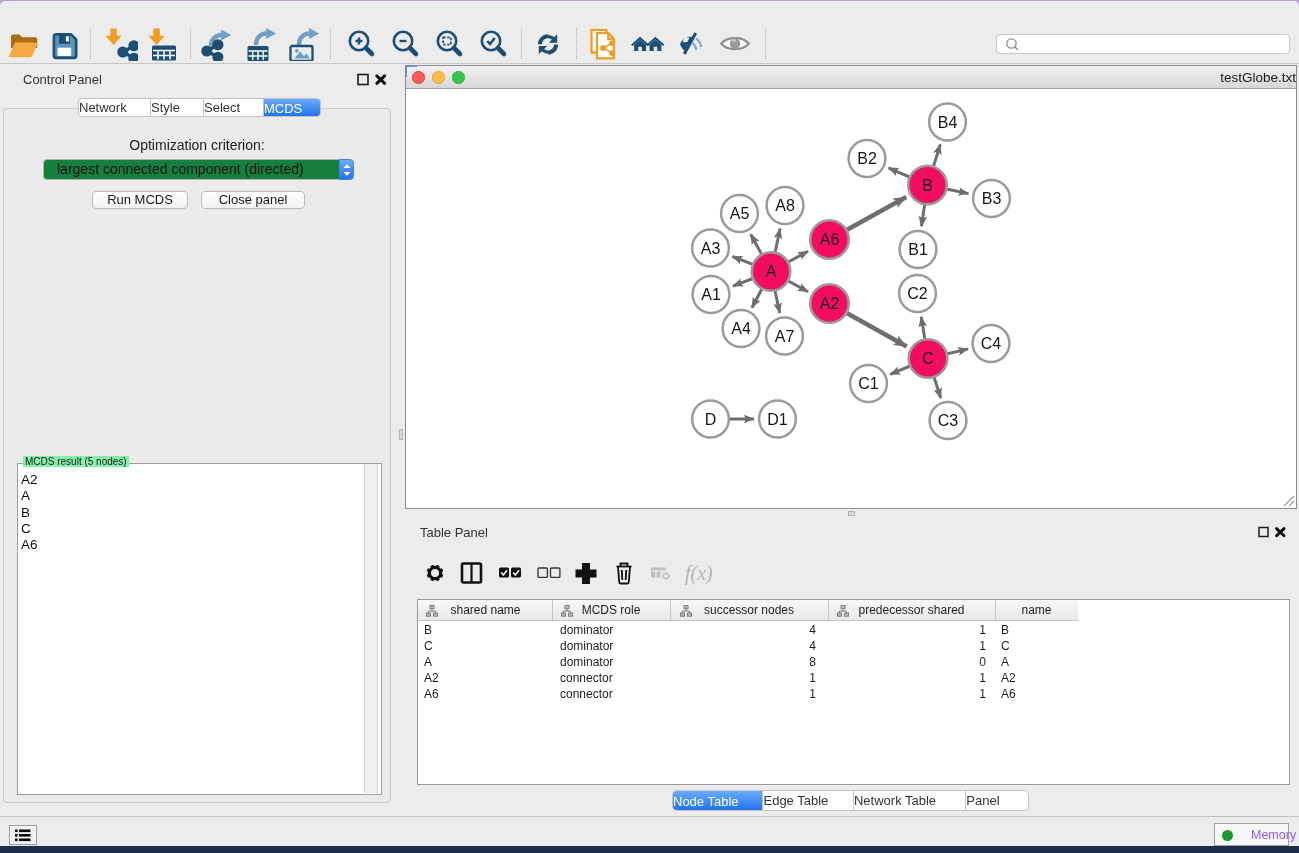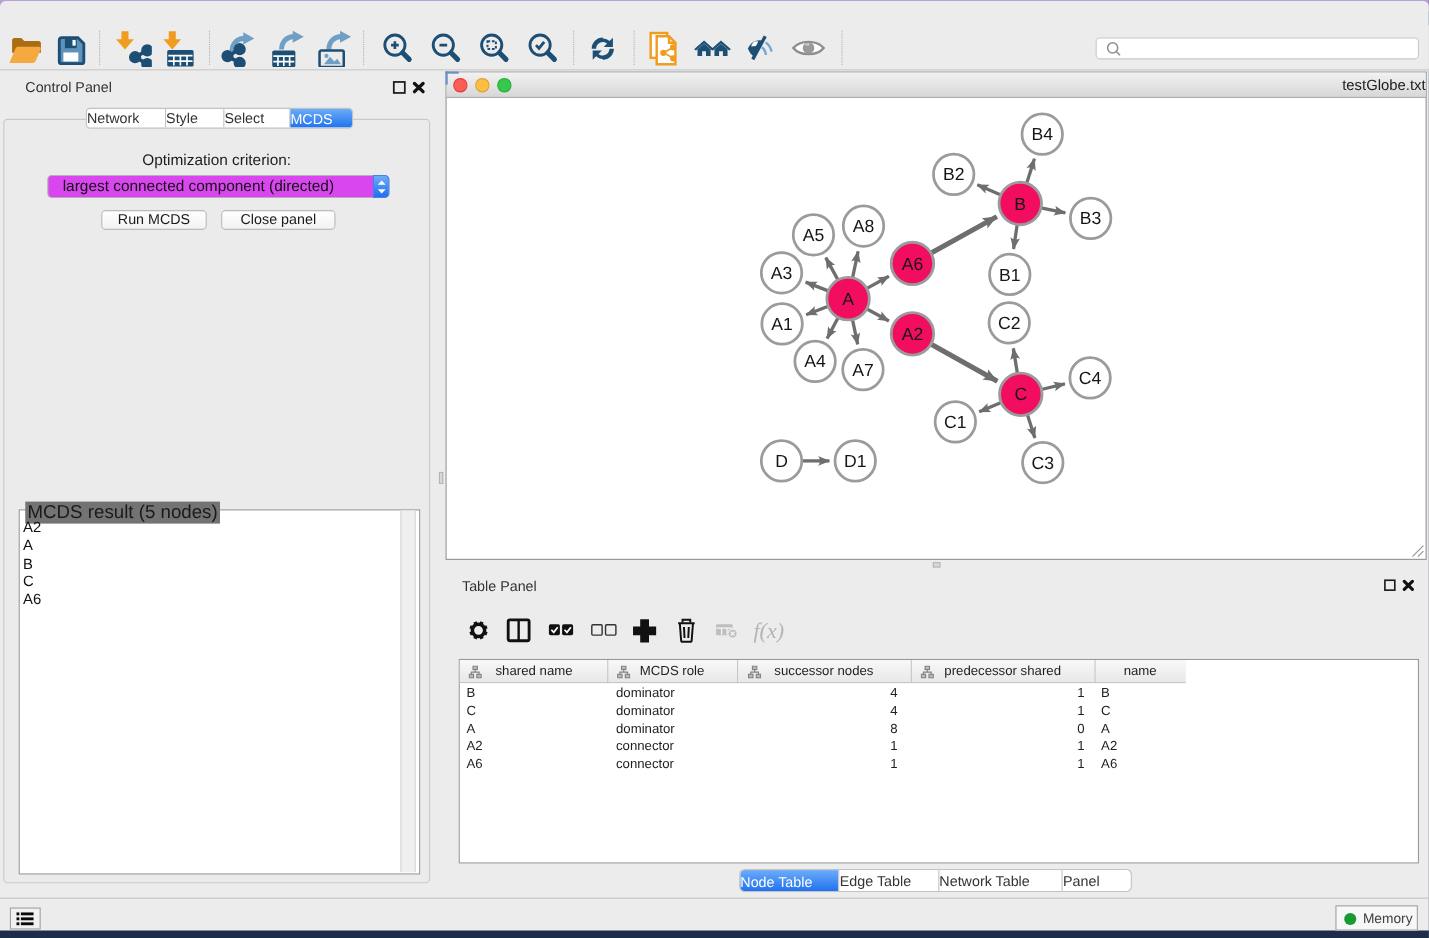--- a/index.html
+++ b/index.html
@@ -21,34 +21,34 @@
 
 #cp-title{position:absolute;left:23px;top:71px;font-size:13px;color:#333}
 #cp-panel{position:absolute;left:3px;top:107px;width:388px;height:695px;background:#ebebeb;border:1px solid #c9c9c9;border-radius:4px}
 .seg{position:absolute;display:flex;background:#fff;border:1px solid #c2c2c2;border-radius:4px;overflow:hidden}
 .seg div{font-size:13px;color:#333;text-align:left;line-height:18px;border-right:1px solid #c2c2c2}
 .seg div:last-child{border-right:none}
 .seg .sel{background:linear-gradient(#6baBf9,#2173ee);color:#fff}
 #cp-tabs{left:78px;top:97px;width:243px;height:19px}
 #cp-tabs .s1{width:72px}#cp-tabs .s2{width:53px}#cp-tabs .s3{width:60px}#cp-tabs .s4{width:56px;line-height:19px}
 #opt-label{position:absolute;left:3px;top:136px;width:388px;text-align:center;font-size:14px;color:#1c1c1c}
-#dropdown{position:absolute;left:43px;top:158px;width:311px;height:21px;background:#d946ef;border:1px solid #b2b2b2;border-radius:4px;font-size:14px;color:#111;line-height:19px;padding-left:13px}
+#dropdown{position:absolute;left:43px;top:158px;width:311px;height:21px;background:#15803d;border:1px solid #b2b2b2;border-radius:4px;font-size:14px;color:#111;line-height:19px;padding-left:13px}
 #spin{position:absolute;left:339px;top:158px;width:15px;height:21px;border-radius:0 4.5px 4.5px 0;background:linear-gradient(#6cacf9,#1f70ee);border:1px solid #3f86e8}
 .btn{position:absolute;height:18px;background:linear-gradient(#ffffff,#f2f2f2);border:1px solid #bcbcbc;border-radius:4px;font-size:13px;color:#1a1a1a;text-align:center;line-height:16px}
 #btn-run{left:92px;top:190px;width:96px}
 #btn-close{left:201px;top:190px;width:104px}
 #fieldset{position:absolute;left:17px;top:462px;width:365px;height:332px;border:1px solid #9f9f9f}
 #fieldset-bg{position:absolute;left:18px;top:463px;width:363px;height:330px;background:#fff}
-#legend{position:absolute;left:23px;top:455px;background:#737373;padding:0 2px;font-size:17px;color:#1a1a1a}
+#legend{position:absolute;left:23px;top:455px;background:#86efac;padding:0 2px;font-size:10px;color:#1a1a1a}
 #mcds-list{position:absolute;left:21px;top:471px;font-size:13.5px;color:#111;line-height:16.3px}
 #mcds-scroll{position:absolute;left:364px;top:463px;width:14px;height:329px;background:#efefef;border-left:1px solid #d5d5d5;border-right:1px solid #d5d5d5}
 
 #statusline{position:absolute;left:0;top:815px;width:1299px;height:1px;background:#c2c2c2}
 #listbtn{position:absolute;left:9px;top:824px;width:28px;height:20px;border:1px solid #9f9f9f;background:#f2f2f2}
-#membtn{position:absolute;left:1214px;top:822px;width:75px;height:23px;background:#f7f7f7;border:1px solid #9f9f9f;font-size:12.5px;color:#404040;line-height:22px;padding-left:24px}
+#membtn{position:absolute;left:1214px;top:822px;width:75px;height:23px;background:#f7f7f7;border:1px solid #9f9f9f;font-size:12.5px;color:#8b5cf6;line-height:22px;padding-left:36px}
 #memdot{position:absolute;left:7px;top:5.5px;width:11px;height:11px;border-radius:50%;background:#189a30}
 
 #gwin{position:absolute;left:405px;top:64px;width:892px;height:444px;background:#fff;border:1px solid #8f8f8f}
 #gtitle{position:absolute;left:0;top:0;width:100%;height:23px;background:linear-gradient(#f2f2f2,#d7d7d7);border-bottom:1px solid #a2a2a2}
 #gtitle .t1{left:6px;top:5px;background:#fc5d57;border:1px solid #e2423c}
 #gtitle .t2{left:26px;top:5px;background:#fdbe41;border:1px solid #e0a138}
 #gtitle .t3{left:46px;top:5px;background:#35c84b;border:1px solid #28b03c}
 #gtitle span{display:block;text-align:right;font-size:13.5px;color:#1b1b1b;line-height:23px}
 
 #tp-title{position:absolute;left:420px;top:524px;font-size:13px;color:#333}

